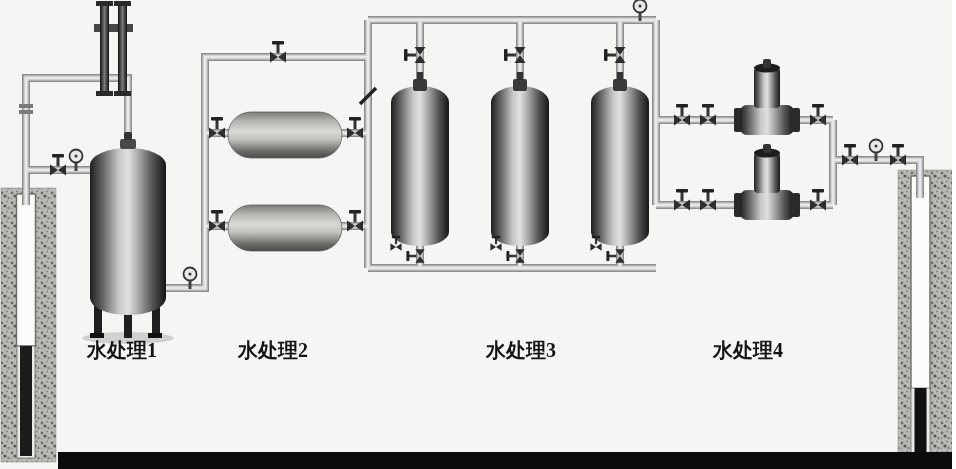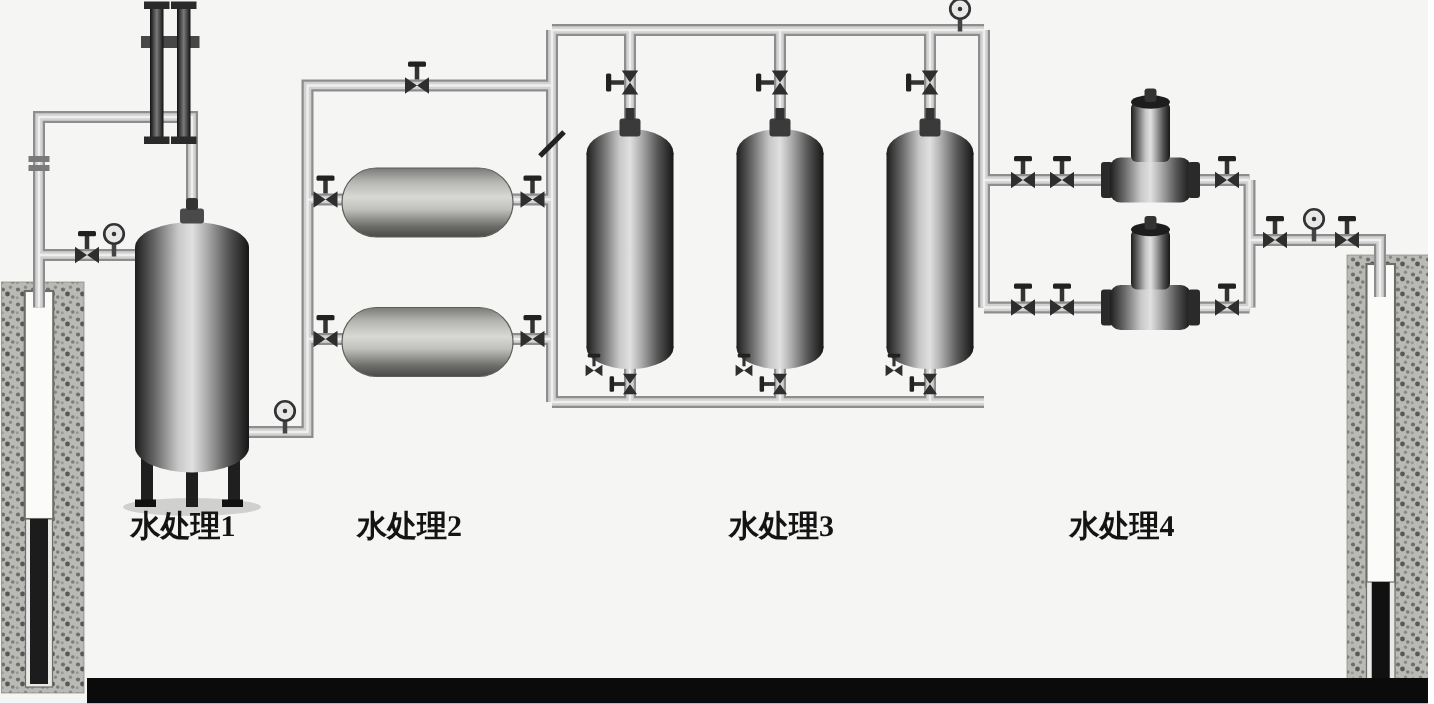--- a/index.html
+++ b/index.html
@@ -1,17 +1,17 @@
 <!DOCTYPE html>
 <html><head>
 <meta charset="utf-8">
 <style>
   html,body{margin:0;padding:0;}
   body{font-family:"Liberation Sans", sans-serif;}
-  .stage{position:relative;width:952px;height:469px;background:#0369a1;overflow:hidden;}
+  .stage{position:relative;width:952px;height:469px;background:#3b82f6;overflow:hidden;}
   svg{display:block;}
   .pipe-outer{fill:none;stroke:#8d8d8d;stroke-width:8;stroke-linejoin:miter;}
   .pipe-inner{fill:none;stroke:#d2d2d2;stroke-width:5;stroke-linejoin:miter;}
   .pipe-hl{fill:none;stroke:#efefef;stroke-width:1.6;stroke-linejoin:miter;}
   .stage-label{font-family:"Liberation Serif","DejaVu Serif",serif;font-weight:bold;font-size:20px;fill:#141414;text-anchor:middle;}
 </style>
 </head>
 <body>
 
 <div class="stage">

